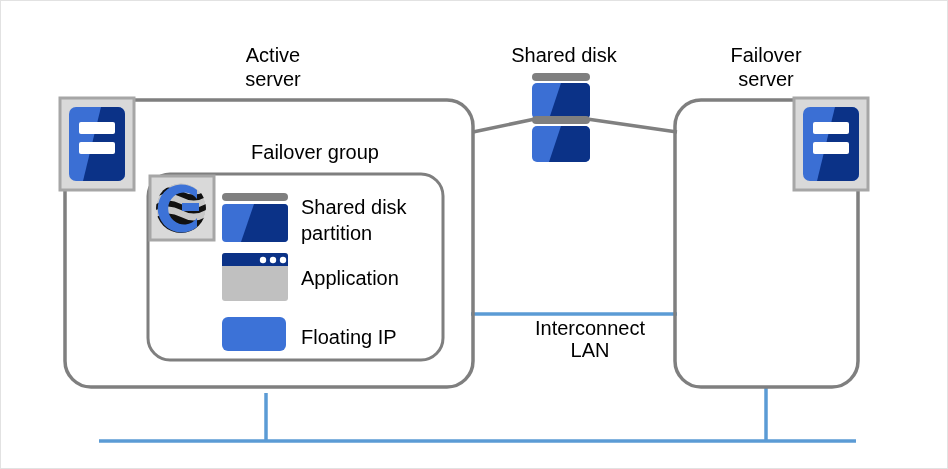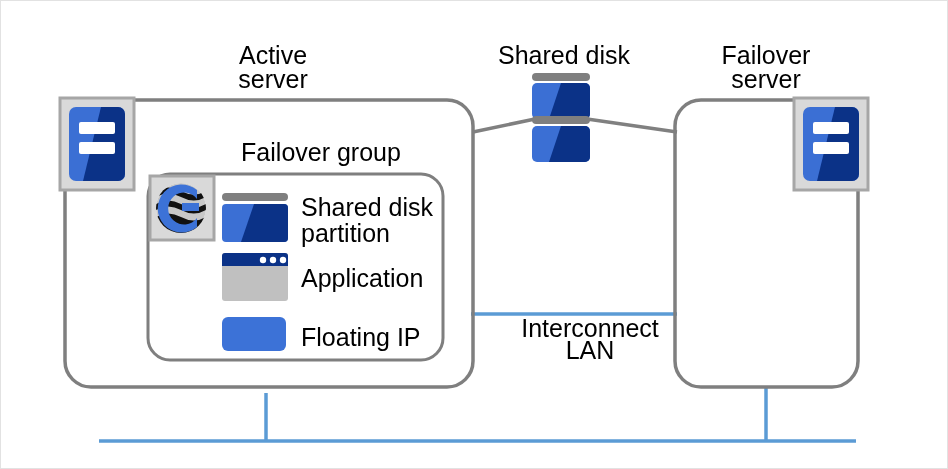--- a/index.html
+++ b/index.html
@@ -21,32 +21,32 @@
     position: absolute;
     left: 0;
     top: 0;
     width: 948px;
     height: 469px;
   }
   .lbl {
     position: absolute;
     color: #000000;
     font-family: "Liberation Sans", sans-serif;
-    font-size: 25px;
+    font-size: 20px;
     line-height: 24px;
     white-space: pre;
     text-align: center;
   }
   .lbl.left {
     text-align: left;
   }
   .lbl-active   { left: 177px; top: 42px;  width: 190px; }
   .lbl-sdisk    { left: 468px; top: 42px;  width: 190px; }
   .lbl-standby  { left: 670px; top: 42px;  width: 190px; }
-  .lbl-fogroup  { left: 160px; top: 139px; width: 320px; }
+  .lbl-fogroup  { left: 154px; top: 139px; width: 320px; }
   .lbl-sdpart   { left: 300px; top: 193px; width: 160px; line-height: 26px;}
   .lbl-app      { left: 300px; top: 265px; width: 160px; }
   .lbl-fip      { left: 300px; top: 324px; width: 160px; }
   .lbl-inter    { left: 494px; top: 316px; width: 190px; line-height: 22px;}
   .lbl-public   { left: 420px; top: 418px; width: 290px; }
   .fip-text {
     position: absolute;
     left: 220px;
     top: 318px;
     width: 65px;

